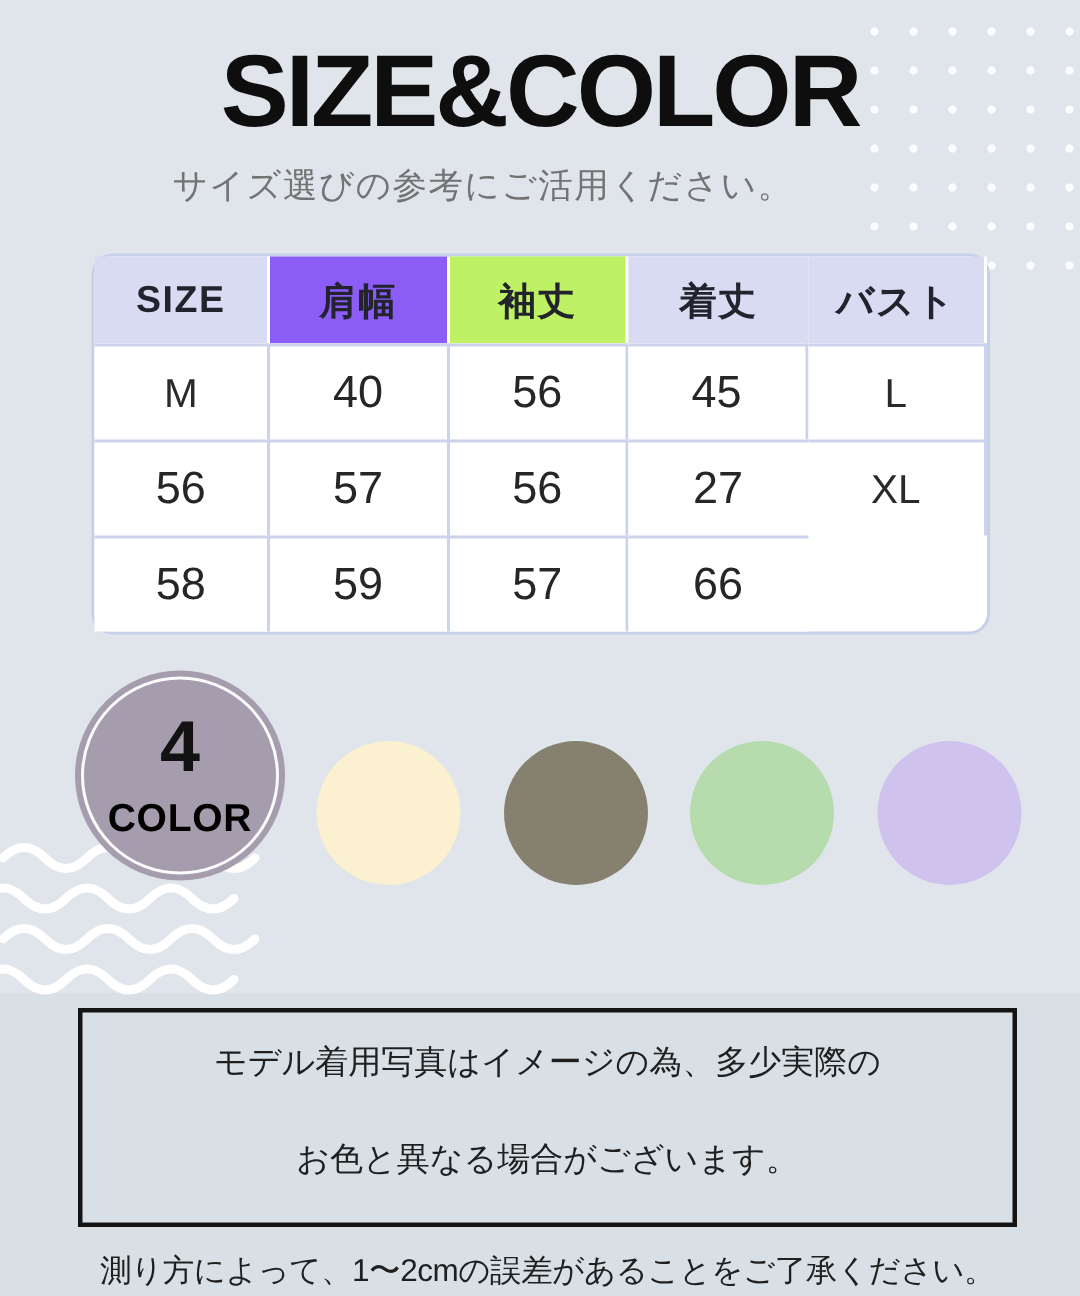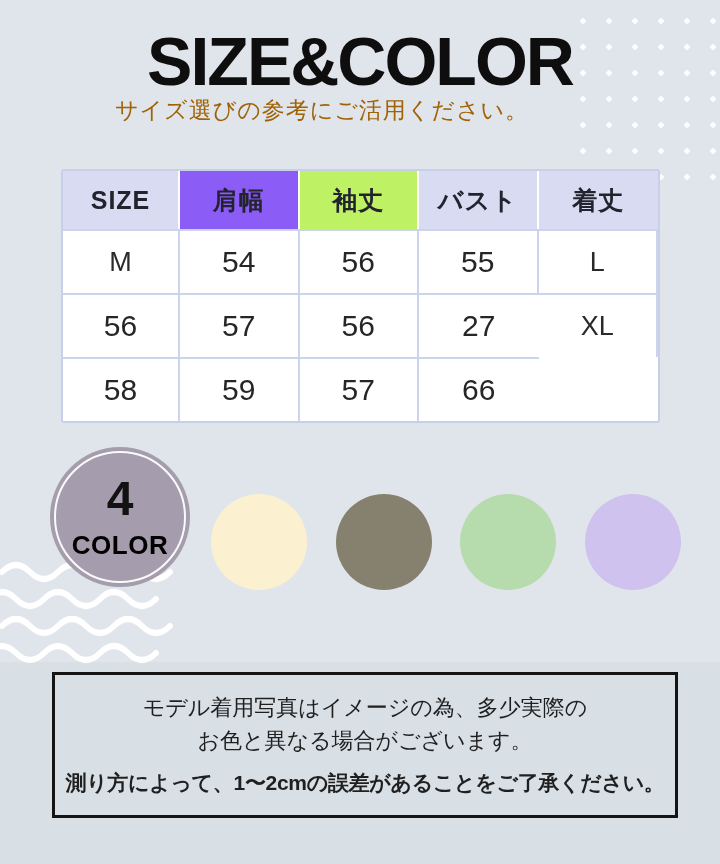--- a/index.html
+++ b/index.html
@@ -21,30 +21,30 @@
     background-image:radial-gradient(circle,rgba(255,255,255,.88) 2.5px,rgba(255,255,255,0) 3px);
     background-size:26px 26px;
   }
   .title{
     position:absolute;left:0;top:24px;width:720px;
     text-align:center;
     font-size:68px;font-weight:800;letter-spacing:-2px;
     color:#0e0e0e;line-height:1.1;z-index:2;
   }
   .subtitle{
-    position:absolute;left:0;top:95px;width:644px;
-    text-align:center;font-size:23px;color:#a16207;letter-spacing:1px;z-index:2;
+    position:absolute;left:0;top:108px;width:644px;
+    text-align:center;font-size:23px;color:#737373;letter-spacing:1px;z-index:2;
   }
   
   .size-table{
     position:absolute;left:61px;top:169px;width:595px;height:250px;
     display:grid;
     grid-template-columns:117px 1fr 1fr 1fr 1fr;
     grid-template-rows:58px 1fr 1fr 1fr;
-    border:2px solid #c7cfe9;border-radius:3px;
+    border:2px solid #c7cfe9;border-radius:14px;
     z-index:2;background:#fff;
   }
   .size-table .cell{
     display:flex;align-items:center;justify-content:center;
   }
   .size-table .th{
     background:#d9dbf3;
     border-right:2px solid #ffffff;
     font-size:25px;font-weight:700;color:#23232e;letter-spacing:1px;
   }
@@ -85,46 +85,46 @@
   .notes-box{
     position:absolute;left:52px;top:672px;width:626px;height:146px;
     border:3px solid #141414;box-sizing:border-box;z-index:2;
     display:flex;flex-direction:column;justify-content:flex-start;
     padding-top:16px;
   }
   .notes-box .nline{
     text-align:center;font-size:22px;color:#1f1f1f;line-height:33px;
   }
   .notes-box .nline3{
-    text-align:center;font-size:21px;color:#1f1f1f;margin-top:12px;letter-spacing:-.3px;font-weight:bold;
+    text-align:center;font-size:21px;color:#1f1f1f;margin-top:12px;letter-spacing:-.3px;
   }
 </style>
 </head>
 <body>
 
 <div class="canvas" style="background-color: rgb(224, 229, 235); padding-left: 37px;">
 
   <div class="bottom-section" style="background-color: rgb(216, 224, 230);"></div>
 
   <div class="dots"></div>
 
   <div class="title">SIZE&amp;COLOR</div>
   <div class="subtitle">サイズ選びの参考にご活用ください。</div>
 
   <div class="size-table">
     <div class="cell th" style="background-color: rgb(217, 219, 243);">SIZE</div>
     <div class="cell th" style="background-color: #8b5cf6;">肩幅</div>
     <div class="cell th" style="background-color: #bef264;">袖丈</div>
+    <div class="cell th last" style="background-color: rgb(217, 219, 243);">着丈</div>
     <div class="cell th" style="background-color: rgb(217, 219, 243);">バスト</div>
-    <div class="cell th last" style="background-color: rgb(217, 219, 243);">着丈</div>
 
     <div class="cell td size-col">M</div>
-    <div class="cell td">54</div>
+    <div class="cell td">40</div>
     <div class="cell td">56</div>
-    <div class="cell td">55</div>
+    <div class="cell td">45</div>
 
     <div class="cell td size-col">L</div>
     <div class="cell td">56</div>
     <div class="cell td">57</div>
     <div class="cell td">56</div>
     <div class="cell td last">27</div>
 
     <div class="cell td size-col">XL</div>
     <div class="cell td">58</div>
     <div class="cell td">59</div>
@@ -143,19 +143,19 @@
     <div class="ring"></div>
     <div class="count">4</div>
     <div class="label">COLOR</div>
   </div>
 
   <div class="swatch s0" style="background-color: rgb(251, 241, 208);"></div>
   <div class="swatch s1" style="background-color: rgb(134, 128, 111);"></div>
   <div class="swatch s2" style="background-color: rgb(182, 219, 173);"></div>
   <div class="swatch s3" style="background-color: rgb(207, 194, 238);"></div>
 
-  <div class="notes-box" style="border-color: rgb(20, 20, 20);">
+  <div class="notes-box" style="border-color: rgb(20, 20, 20); gap: 32px;">
     <div class="nline">モデル着用写真はイメージの為、多少実際の</div>
     <div class="nline">お色と異なる場合がございます。</div>
     <div class="nline3">測り方によって、1〜2cmの誤差があることをご了承ください。</div>
   </div>
 
 </div>
 
 </body></html>

